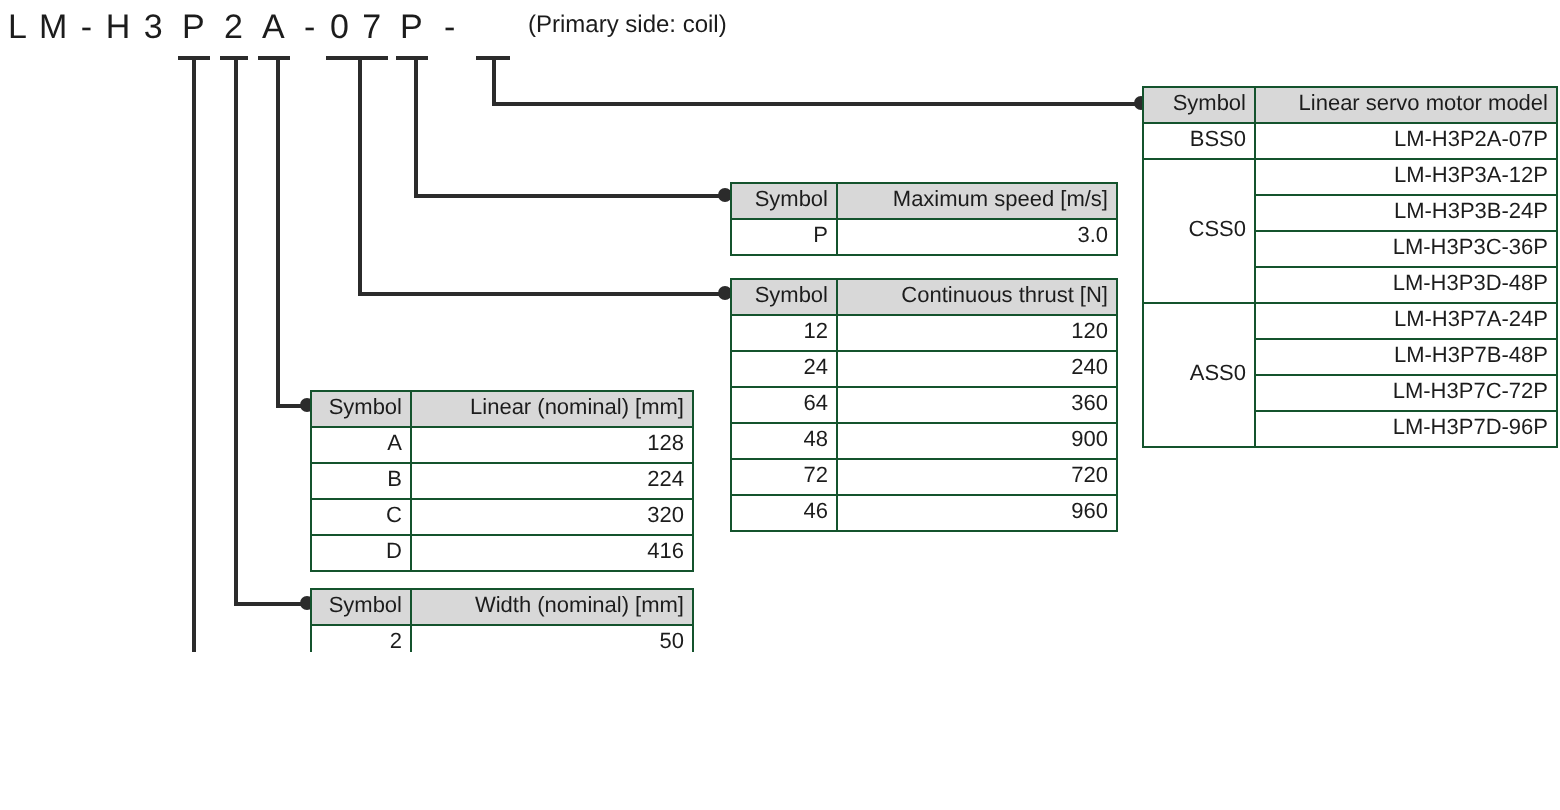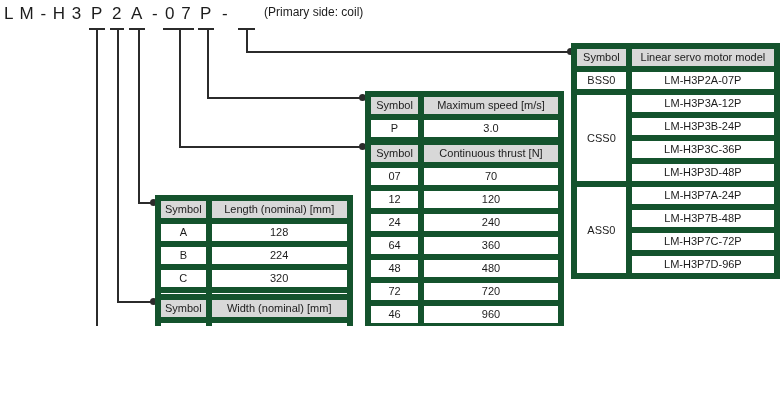--- a/index.html
+++ b/index.html
@@ -12,21 +12,21 @@
   .seg.u{border-bottom:2px solid #2b2b2b;padding:0 2px 4px 2px;}
   .blank-seg{position:absolute;top:6px;height:22px;border-bottom:2px solid #2b2b2b;}
   .note{position:absolute;top:5px;left:264px;font-size:12px;}
   
   .vline{position:absolute;width:2px;background:#2b2b2b;}
   .hline{position:absolute;height:2px;background:#2b2b2b;}
   .bullet{position:absolute;width:7px;height:7px;border-radius:50%;background:#2b2b2b;}
   
   .dtable{position:absolute;border-collapse:collapse;font-size:11px;color:#1c1c1c;table-layout:fixed;}
   .dtable th,.dtable td{
-    border:6px solid #14532d;padding:0 4px;text-align:center;
+    border:1px solid #14532d;padding:0 4px;text-align:right;
     font-weight:400;height:17px;line-height:13px;overflow:hidden;white-space:nowrap;
   }
   .dtable th{background:#d8d8d8;}
   .footer-label{position:absolute;left:130px;top:381px;font-size:14px;}
 </style>
 </head>
 <body>
 
 <div class="canvas">
 
@@ -128,59 +128,55 @@
     <colgroup>
         <col style="width:53px">
         <col style="width:140px">
       </colgroup>
     <tbody>
       <tr>
         <th>Symbol</th>
         <th>Continuous thrust [N]</th>
       </tr>
       <tr>
-          <td>07</td>
-          <td>70</td>
-        </tr>
-      <tr>
           <td>12</td>
           <td>120</td>
         </tr>
       <tr>
           <td>24</td>
           <td>240</td>
         </tr>
       <tr>
           <td>64</td>
           <td>360</td>
         </tr>
       <tr>
           <td>48</td>
-          <td>480</td>
+          <td>900</td>
         </tr>
       <tr>
           <td>72</td>
           <td>720</td>
         </tr>
       <tr>
           <td>46</td>
           <td>960</td>
         </tr>
     </tbody>
   </table>
 
   <table class="dtable" style="left:155px;top:195px">
     <colgroup>
         <col style="width:50px">
         <col style="width:141px">
       </colgroup>
     <tbody>
       <tr>
         <th>Symbol</th>
-        <th>Length (nominal) [mm]</th>
+        <th>Linear (nominal) [mm]</th>
       </tr>
       <tr>
           <td>A</td>
           <td>128</td>
         </tr>
       <tr>
           <td>B</td>
           <td>224</td>
         </tr>
       <tr>

